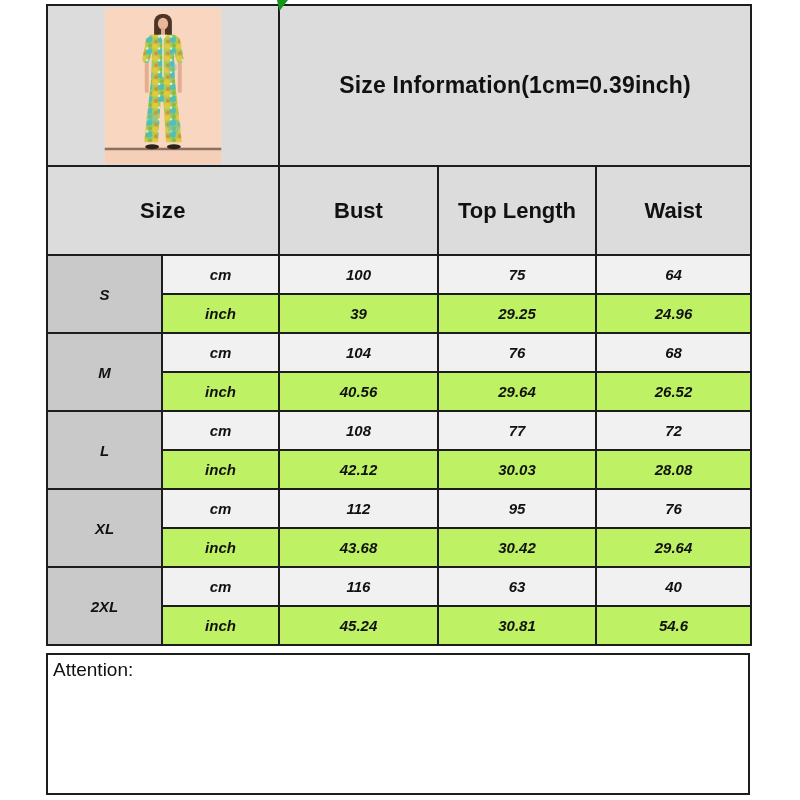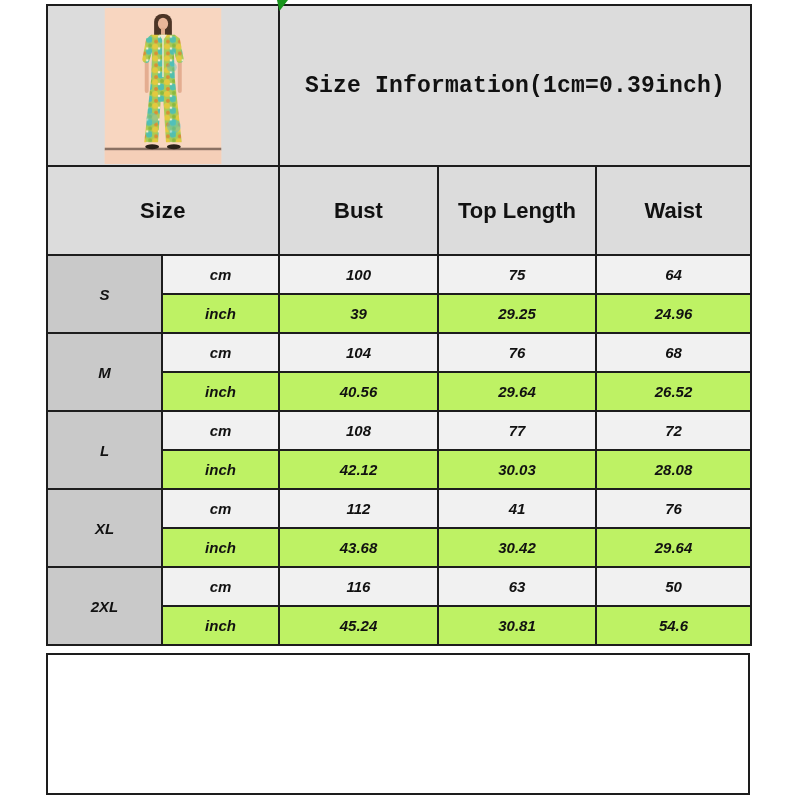--- a/index.html
+++ b/index.html
@@ -9,21 +9,21 @@
     overflow:hidden;
   }
   table.size-table{
     position:absolute;left:46px;top:4px;width:704px;
     border-collapse:collapse;table-layout:fixed;
   }
   table.size-table td{
     border:2px solid #1d1d1d;text-align:center;vertical-align:middle;
     font-weight:bold;padding:0;overflow:hidden;
   }
-  .top-row td{height:159px;font-family:Liberation Mono, monospace;}
+  .top-row td{height:159px;}
   .head-row td{height:87px;background:#dcdcdc;font-size:22px;}
   tr.cm-row td, tr.inch-row td{height:37px;font-size:15px;font-style:italic;}
   .img-cell{background:#dcdcdc;}
   .title-cell{background:#dcdcdc;font-size:23px;letter-spacing:0.2px;}
   .size-head{font-size:34px;letter-spacing:0.5px;}
   .size-label{background:#c9c9c9;font-size:18px;}
   tr.cm-row td.unit, tr.cm-row td.val{background:#f1f1f1;}
   tr.inch-row td.unit, tr.inch-row td.val{background:#bef264;}
   .green-marker{
     position:absolute;left:277px;top:0;width:11px;height:11px;
@@ -135,44 +135,45 @@
       <td class="unit">inch</td>
       <td class="val">42.12</td>
       <td class="val">30.03</td>
       <td class="val">28.08</td>
     </tr>
 
     <tr class="cm-row">
       <td rowspan="2" class="size-label">XL</td>
       <td class="unit">cm</td>
       <td class="val">112</td>
-      <td class="val">41</td>
+      <td class="val">95</td>
       <td class="val">76</td>
     </tr>
     <tr class="inch-row">
       <td class="unit">inch</td>
       <td class="val">43.68</td>
       <td class="val">30.42</td>
       <td class="val">29.64</td>
     </tr>
 
     <tr class="cm-row">
       <td rowspan="2" class="size-label">2XL</td>
       <td class="unit">cm</td>
       <td class="val">116</td>
       <td class="val">63</td>
-      <td class="val">50</td>
+      <td class="val">40</td>
     </tr>
     <tr class="inch-row">
       <td class="unit">inch</td>
       <td class="val">45.24</td>
       <td class="val">30.81</td>
       <td class="val">54.6</td>
     </tr>
   </tbody>
     </table>
 
   <div class="green-marker"></div>
 
   <div class="attention">
+    <div>Attention:</div>
   </div>
 
 </div>
 
 </body></html>

